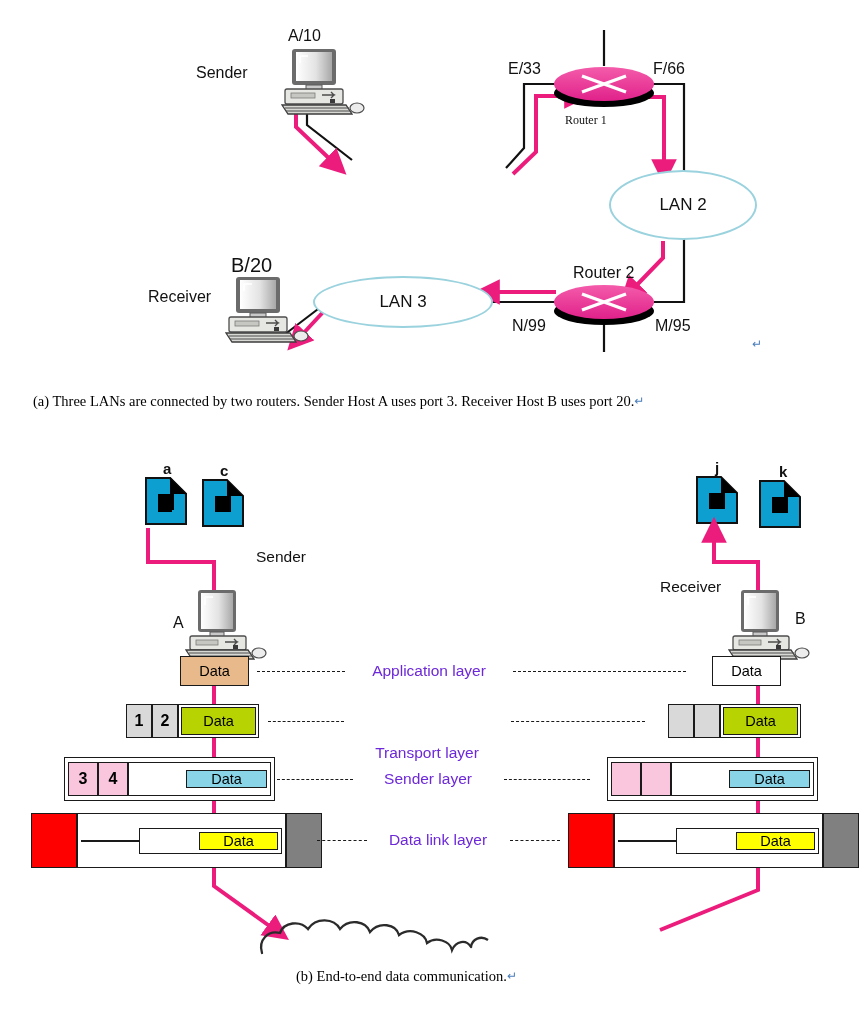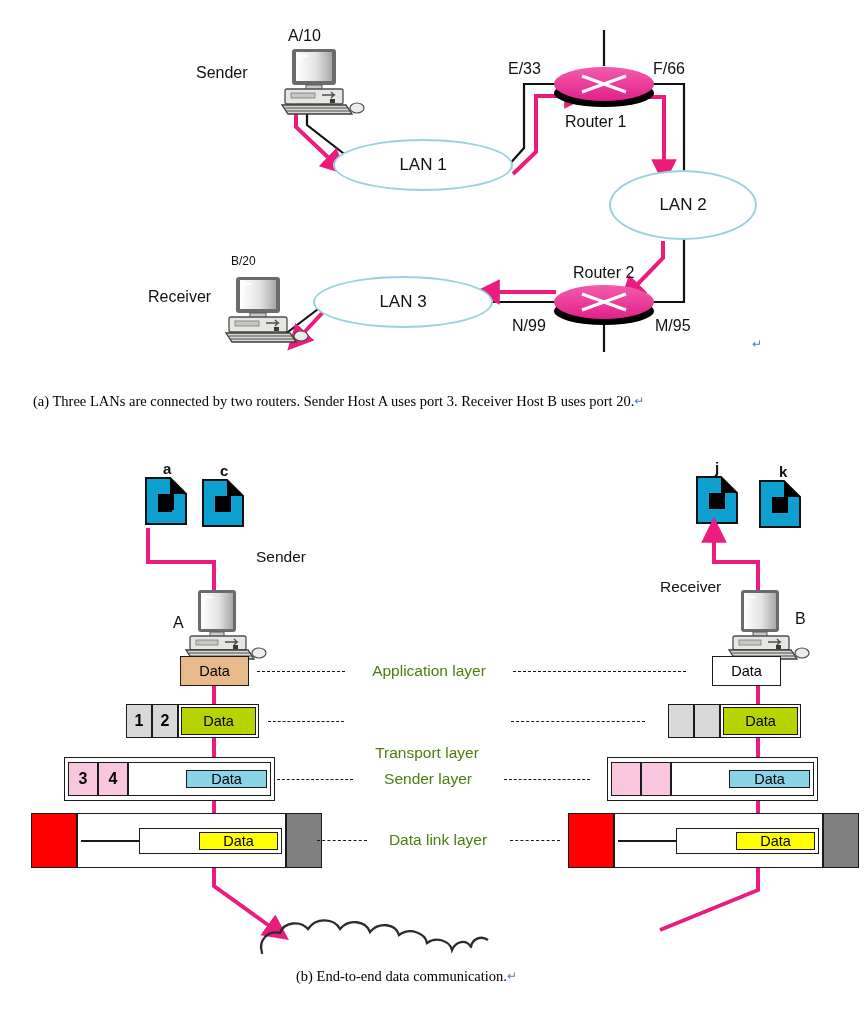--- a/index.html
+++ b/index.html
@@ -79,21 +79,21 @@
     align-items: center;
     justify-content: center;
     font-size: 14.5px;
     color: #000;
     font-family: "Liberation Sans", sans-serif;
   }
   .cell.num { font-weight: bold; font-size: 16px; }
   .layer-name {
     position: absolute;
     font-size: 15.5px;
-    color: #4d7c0f;
+    color: #6d28d9;
     white-space: nowrap;
     text-align: center;
   }
   .dashline {
     position: absolute;
     border-top: 1.7px dashed #1a1a1a;
     height: 0;
   }
 </style>
 </head>
@@ -191,36 +191,33 @@
       <ellipse cx="604" cy="84" rx="50" ry="17" fill="url(#routerGrad)"></ellipse>
       <path d="M582,76 L626,92 M626,76 L582,92" stroke="#ffffff" stroke-width="3.4" fill="none"></path>
     </g>
     <g>
       <ellipse cx="604" cy="311" rx="50" ry="14" fill="#000000"></ellipse>
       <ellipse cx="604" cy="302" rx="50" ry="17" fill="url(#routerGrad)"></ellipse>
       <path d="M582,294 L626,310 M626,294 L582,310" stroke="#ffffff" stroke-width="3.4" fill="none"></path>
     </g>
   </svg>
 
-  <div class="lan-ellipse" style="left:333px; top:139px; width:180px; height:52px;">
-    <span>LAN 1</span>
-  </div>
   <div class="lan-ellipse" style="left:609px; top:170px; width:148px; height:70px;">
     <span>LAN 2</span>
   </div>
   <div class="lan-ellipse" style="left:313px; top:276px; width:180px; height:52px;">
     <span>LAN 3</span>
   </div>
 
   <div class="dlabel" style="left:196px; top:64px; font-size:16px;">Sender</div>
   <div class="dlabel" style="left:288px; top:27px; font-size:16px;">A/10</div>
   <div class="dlabel" style="left:148px; top:288px; font-size:16px;">Receiver</div>
-  <div class="dlabel" style="left:231px; top:254px; font-size:12px;">B/20</div>
-
-  <div class="dlabel" style="left:565px; top:113px; font-size:16px;">Router 1</div>
+  <div class="dlabel" style="left:231px; top:254px; font-size:20px;">B/20</div>
+
+  <div class="dlabel" style="left:565px; top:113px; font-size:12px;font-family:Liberation Serif, serif;">Router 1</div>
   <div class="dlabel" style="left:508px; top:60px; font-size:16px;">E/33</div>
   <div class="dlabel" style="left:653px; top:60px; font-size:16px;">F/66</div>
 
   <div class="dlabel" style="left:573px; top:264px; font-size:16px;">Router 2</div>
   <div class="dlabel" style="left:512px; top:317px; font-size:16px;">N/99</div>
   <div class="dlabel" style="left:655px; top:317px; font-size:16px;">M/95</div>
 
   <div class="pilcrow-mark" style="left:752px; top:337px;">↵</div>
 
   <div class="caption" style="left:33px; top:393px;">

